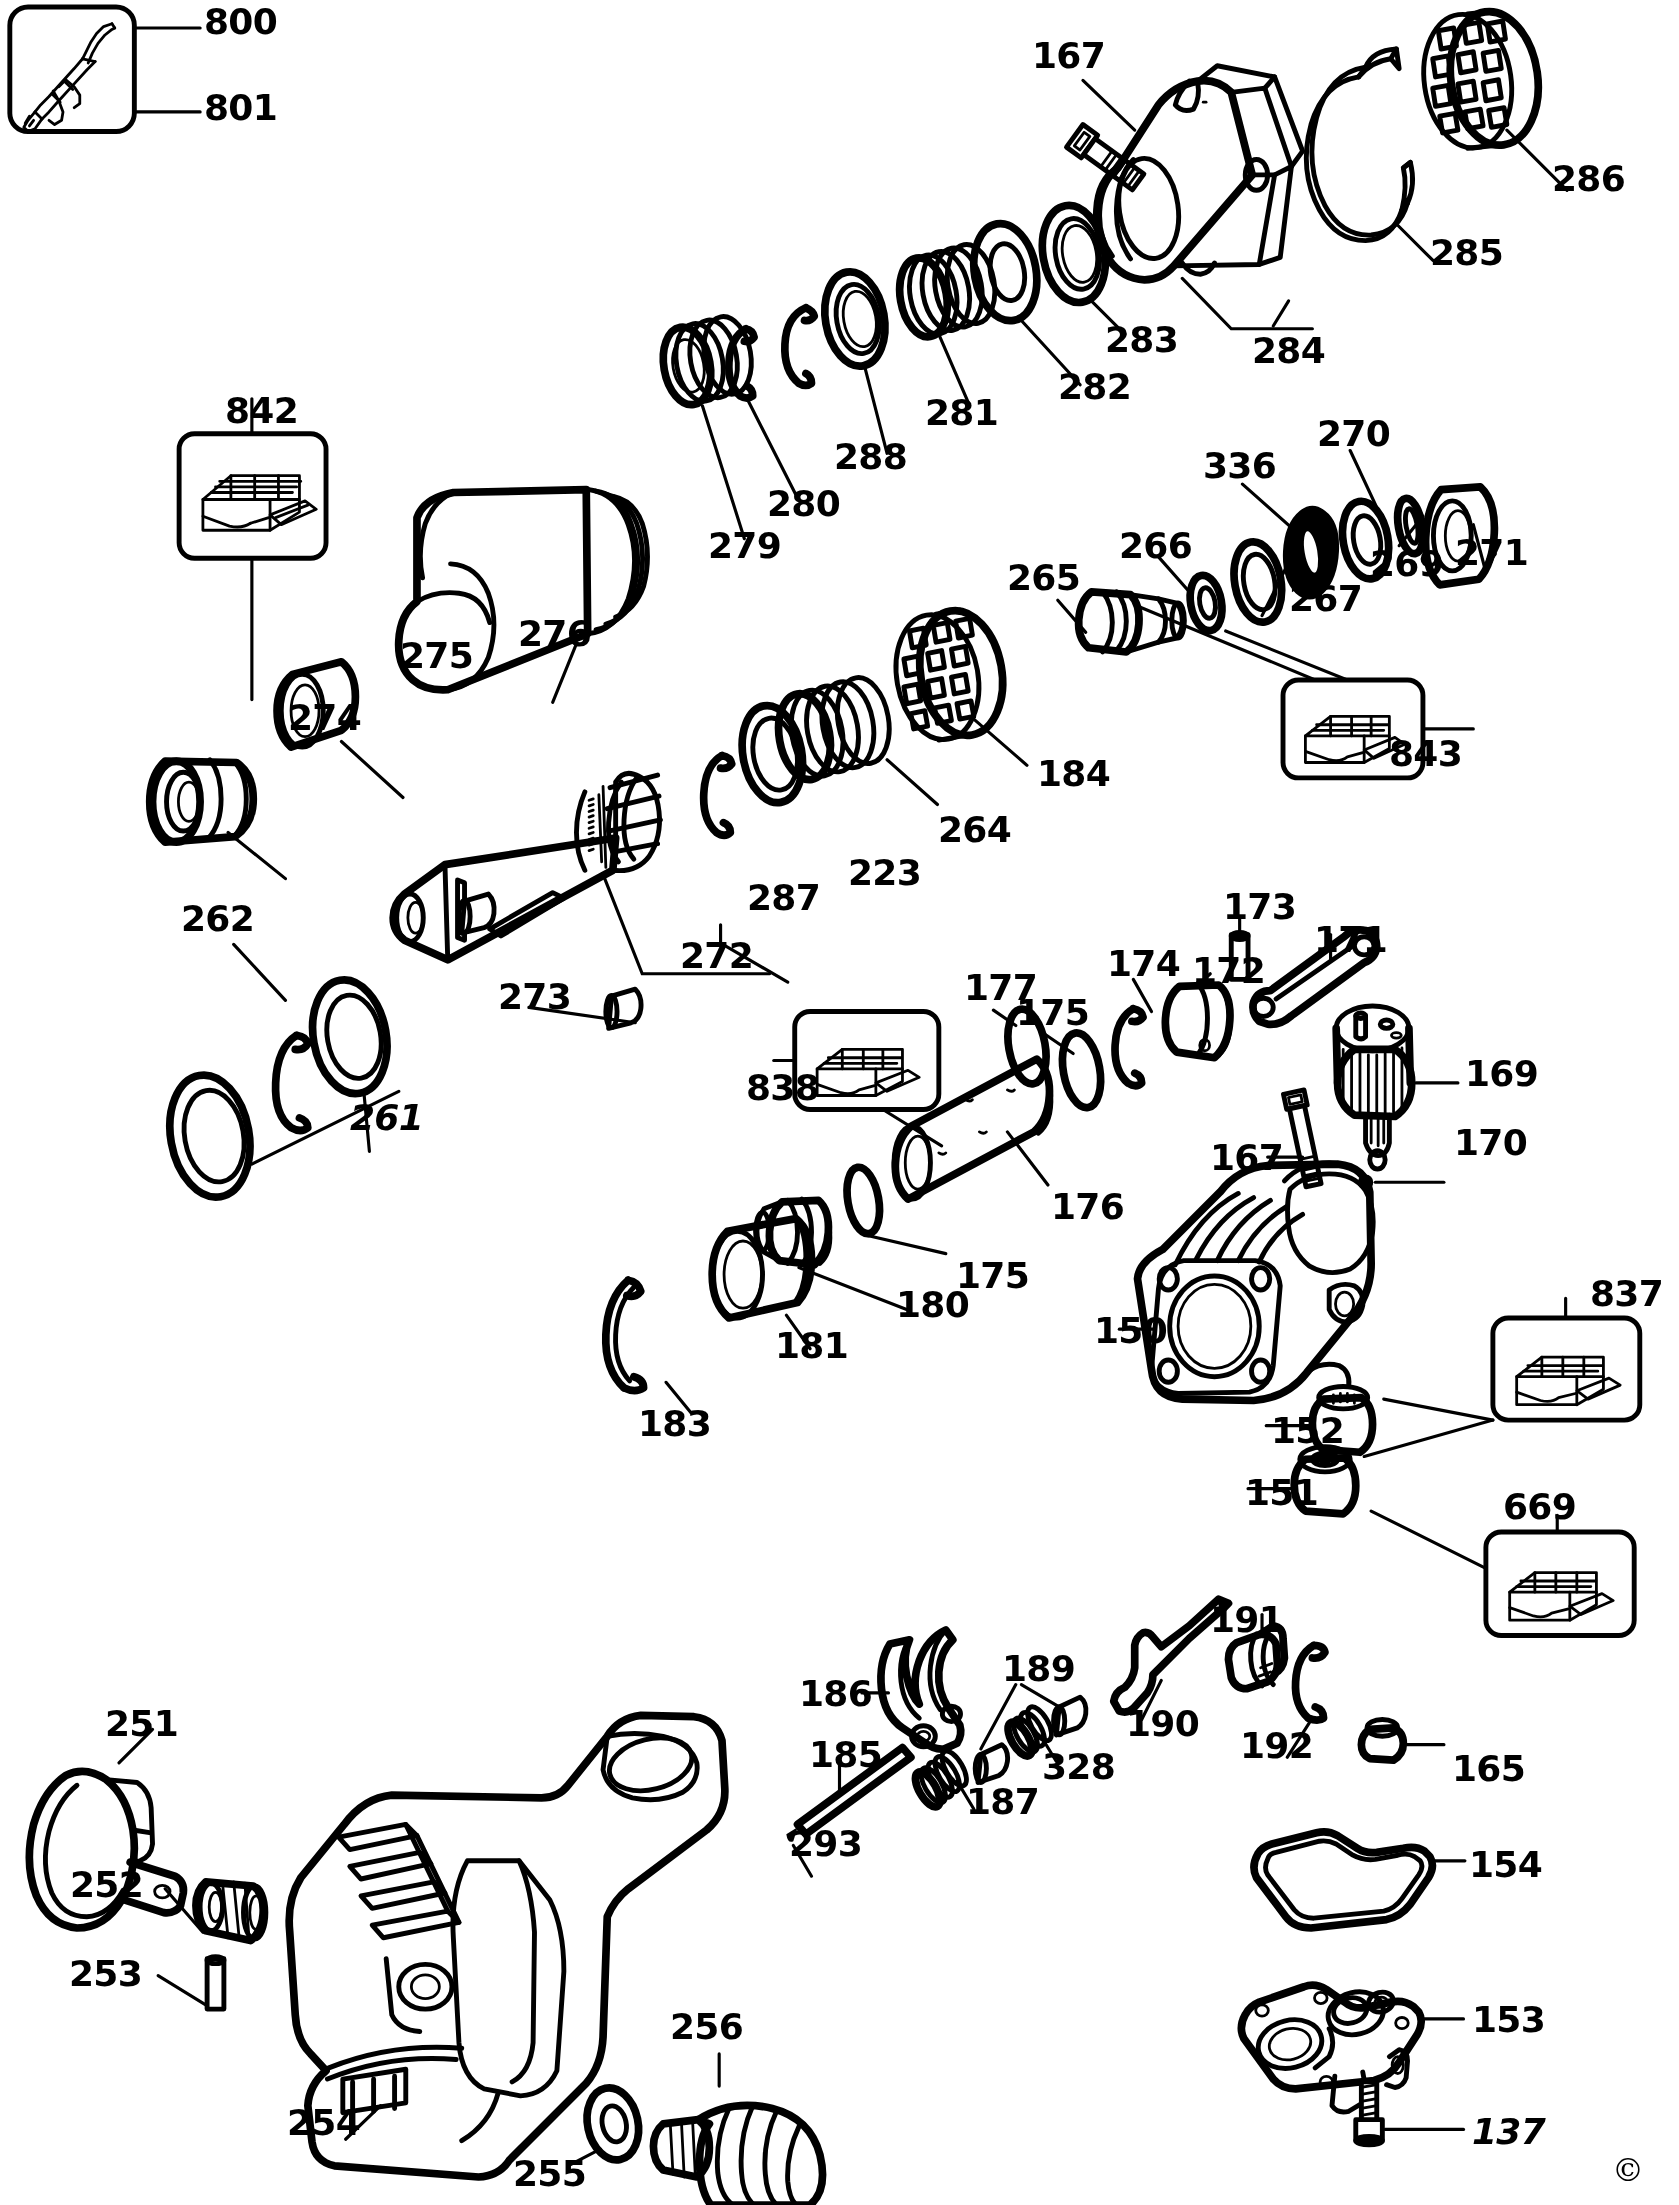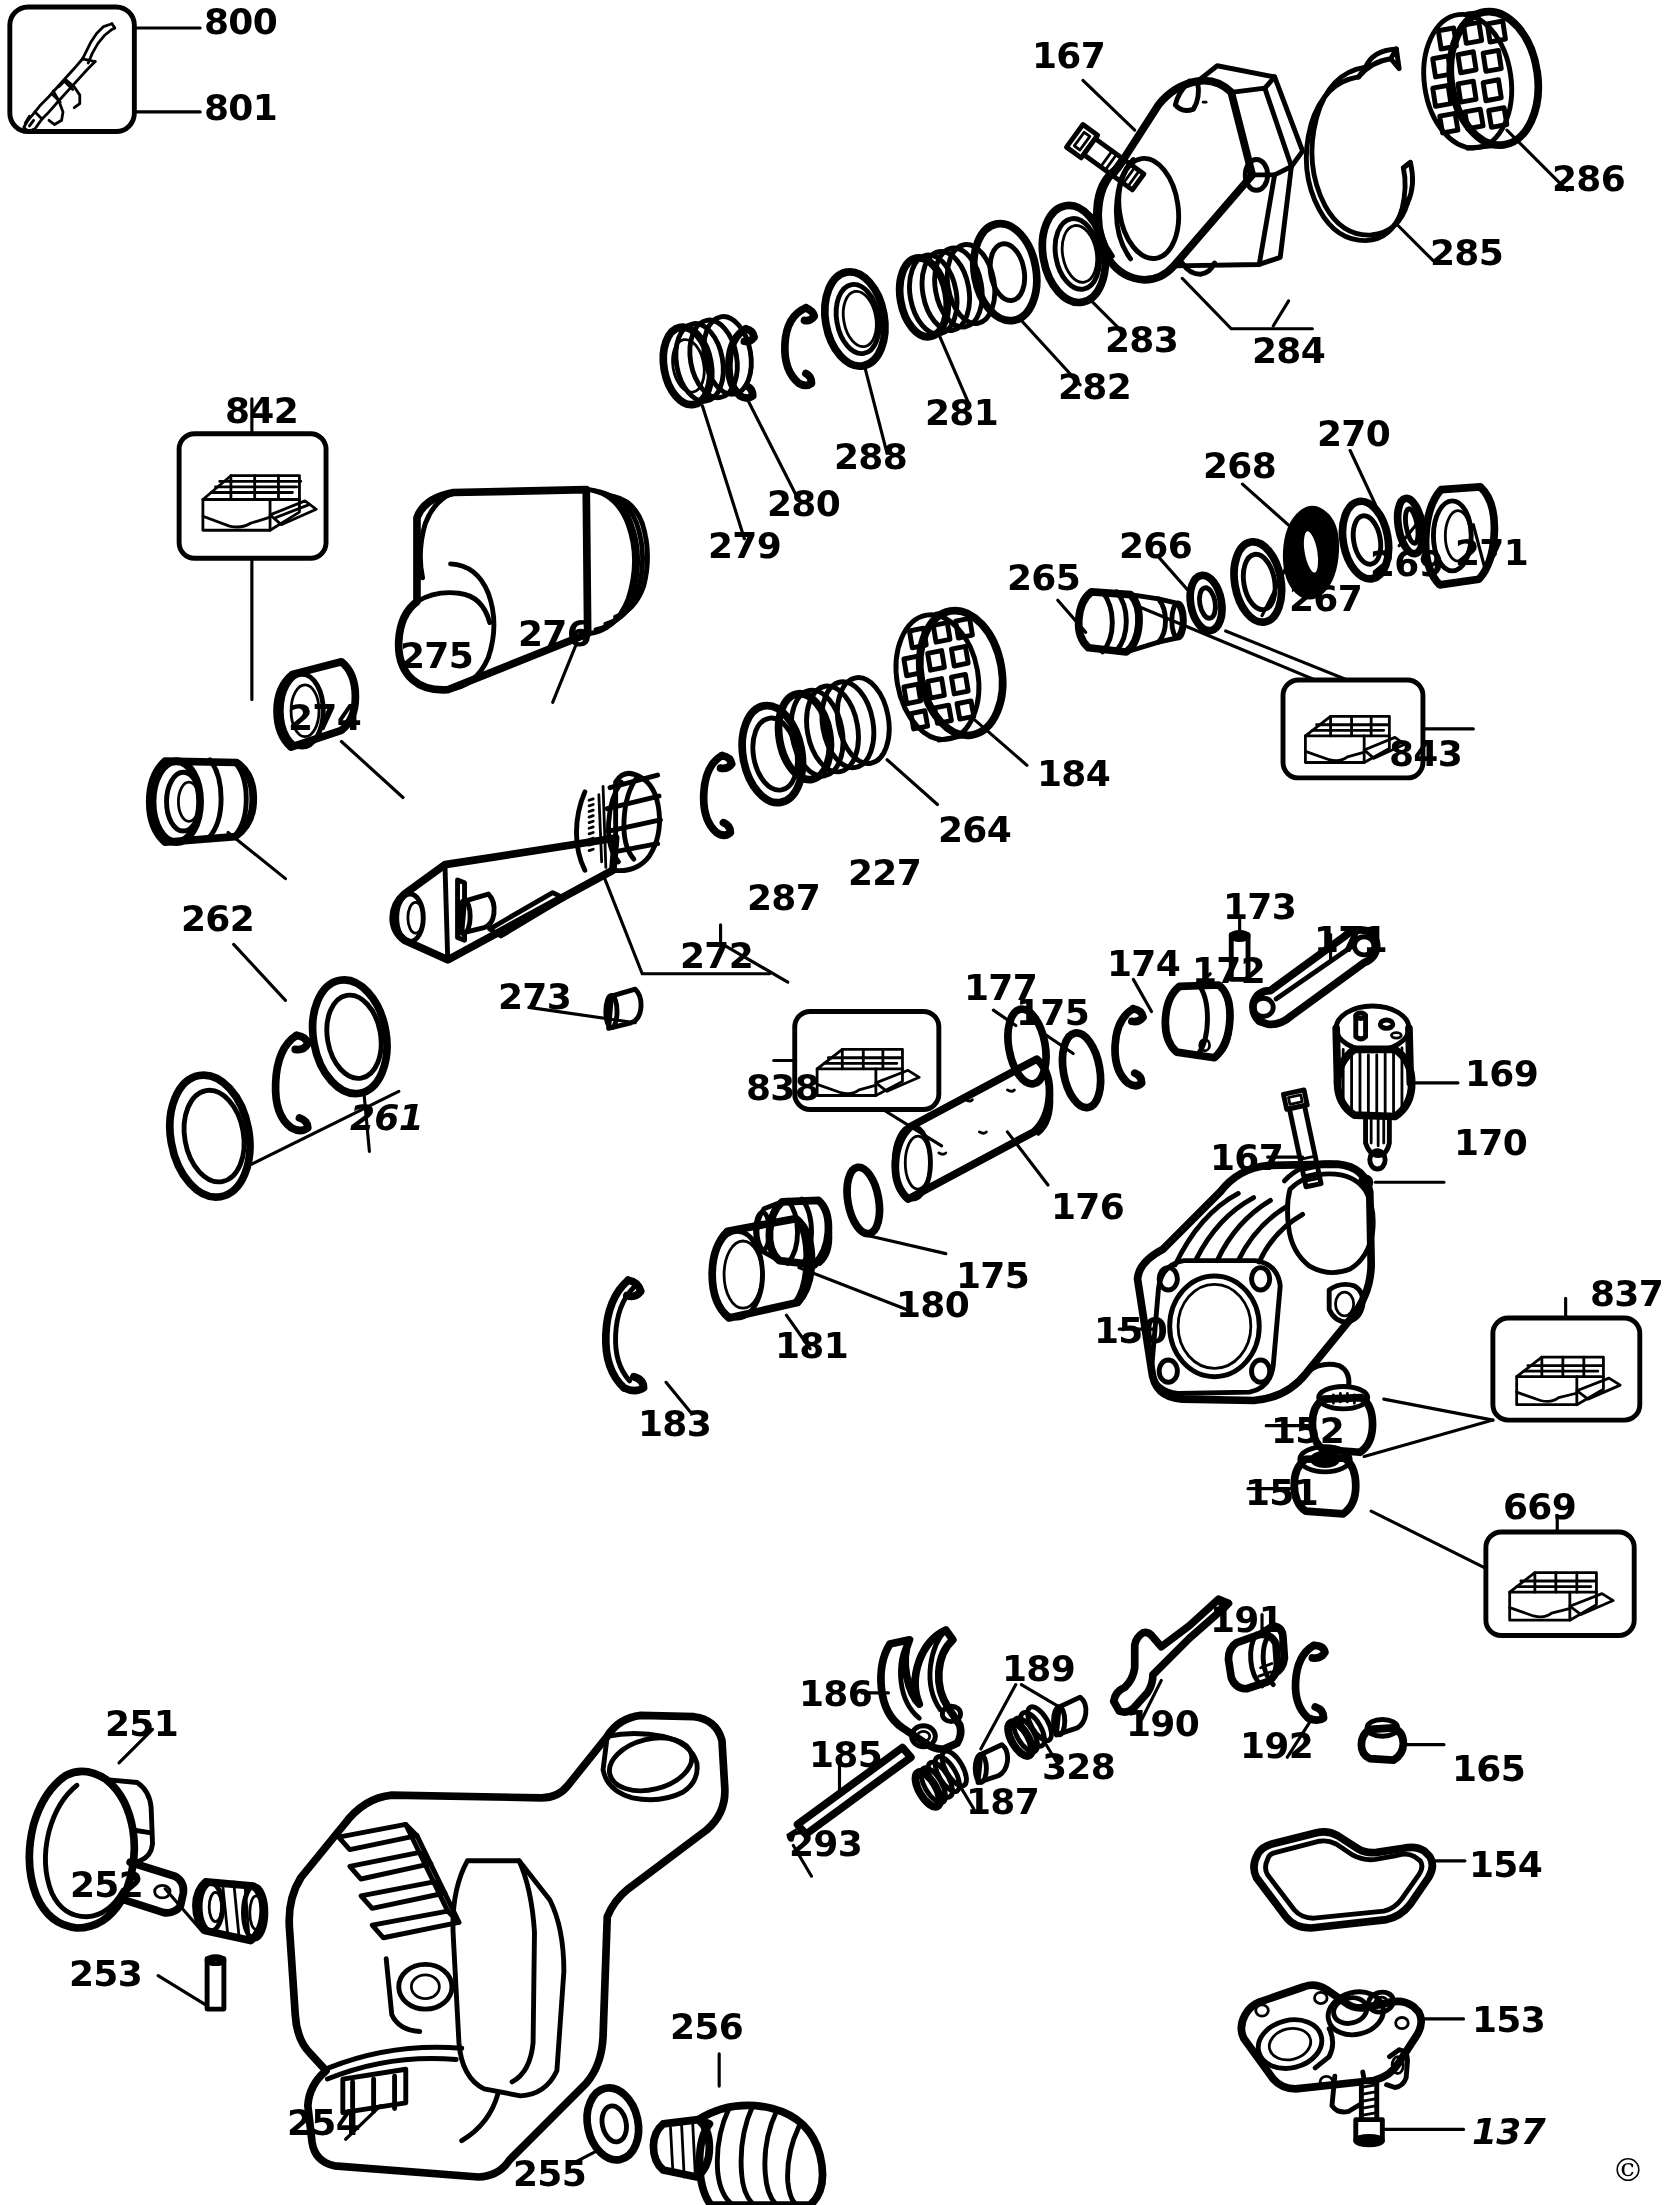--- a/index.html
+++ b/index.html
@@ -864,30 +864,30 @@
       <div class="lbl" style="left: 1058px; top: 369px;">282</div>
       <div class="lbl" style="left: 925px; top: 395px;">281</div>
       <div class="lbl" style="left: 834px; top: 439px;">288</div>
       <div class="lbl" style="left: 767px; top: 486px;">280</div>
       <div class="lbl" style="left: 708px; top: 528px;">279</div>
       <div class="lbl" style="left: 225px; top: 393px;">842</div>
       <div class="lbl" style="left: 518px; top: 616px;">276</div>
       <div class="lbl" style="left: 400px; top: 638px;">275</div>
       <div class="lbl" style="left: 288px; top: 700px;">274</div>
       <div class="lbl" style="left: 1317px; top: 416px;">270</div>
-      <div class="lbl" style="left: 1203px; top: 448px;">268</div>
+      <div class="lbl" style="left: 1203px; top: 448px;">336</div>
       <div class="lbl" style="left: 1455px; top: 535px;">271</div>
       <div class="lbl" style="left: 1370px; top: 546px;">269</div>
       <div class="lbl" style="left: 1119px; top: 528px;">266</div>
       <div class="lbl" style="left: 1289px; top: 581px;">267</div>
       <div class="lbl" style="left: 1007px; top: 560px;">265</div>
       <div class="lbl" style="left: 1389px; top: 736px;">843</div>
       <div class="lbl" style="left: 1037px; top: 756px;">184</div>
       <div class="lbl" style="left: 938px; top: 812px;">264</div>
-      <div class="lbl" style="left: 848px; top: 855px;">227</div>
+      <div class="lbl" style="left: 848px; top: 855px;">223</div>
       <div class="lbl" style="left: 747px; top: 880px;">287</div>
       <div class="lbl" style="left: 680px; top: 938px;">272</div>
       <div class="lbl" style="left: 181px; top: 901px;">262</div>
       <div class="lbl" style="left: 498px; top: 979px;">273</div>
       <div class="lbl" style="left: 350px; top: 1100px; font-style: italic;">261</div>
       <div class="lbl" style="left: 1223px; top: 889px;">173</div>
       <div class="lbl" style="left: 1314px; top: 922px;">171</div>
       <div class="lbl" style="left: 1107px; top: 946px;">174</div>
       <div class="lbl" style="left: 1192px; top: 953px;">172</div>
       <div class="lbl" style="left: 964px; top: 970px;">177</div>

